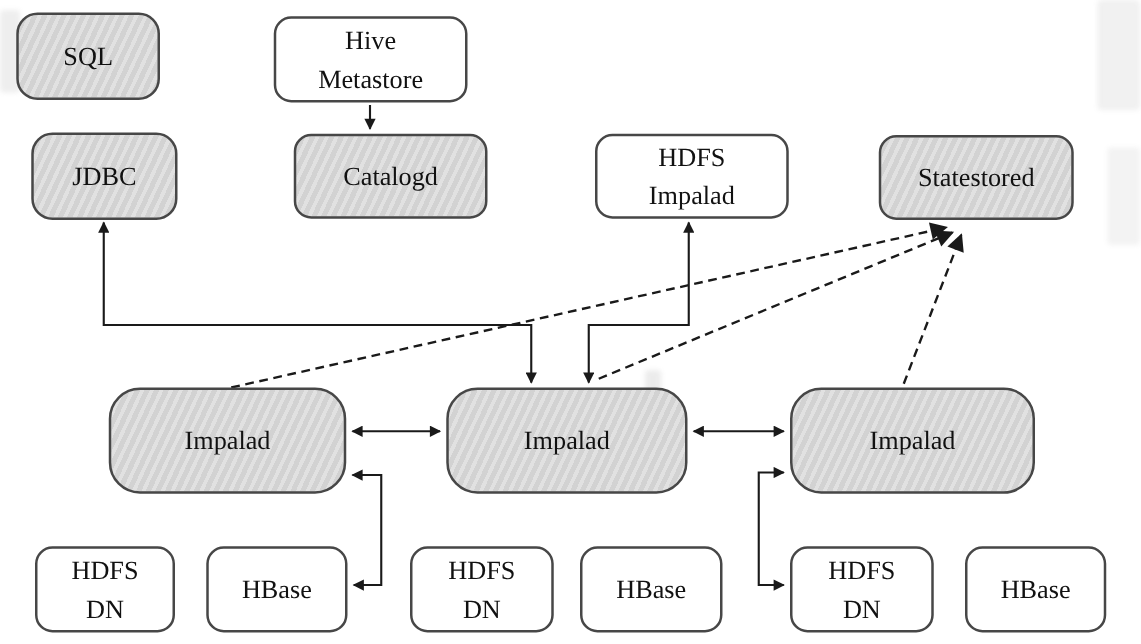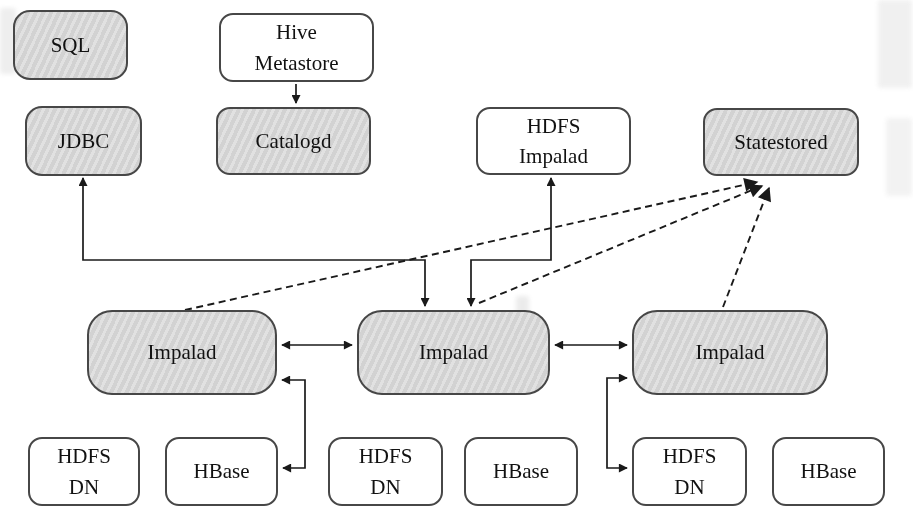--- a/index.html
+++ b/index.html
@@ -39,21 +39,21 @@
     background:var(--shaded);
     background-image:repeating-linear-gradient(115deg, rgba(255,255,255,.22) 0 3px, rgba(0,0,0,0.03) 3px 7px);
   }
   .node.plain{background:var(--plain);}
   .lbl{display:block;}
 
   
   .pos-sql        {left:13px; top:10px; width:115px;height:70px;border-radius:17px;}
   .pos-hive       {left:219px;top:13px; width:155px;height:69px;}
   .pos-jdbc       {left:25px; top:106px;width:117px;height:70px;border-radius:17px;}
-  .pos-catalogd   {left:216px;top:107px;width:155px;height:68px;}
+  .pos-catalogd   {left:235px;top:107px;width:155px;height:68px;}
   .pos-namenode   {left:476px;top:107px;width:155px;height:68px;}
   .pos-statestored{left:703px;top:108px;width:156px;height:68px;}
   .pos-imp1       {left:87px; top:310px;width:190px;height:85px;border-radius:25px;}
   .pos-imp2       {left:357px;top:310px;width:193px;height:85px;border-radius:25px;}
   .pos-imp3       {left:632px;top:310px;width:196px;height:85px;border-radius:25px;}
   .pos-dn1        {left:28px; top:437px;width:112px;height:69px;}
   .pos-hb1        {left:165px;top:437px;width:113px;height:69px;}
   .pos-dn2        {left:328px;top:437px;width:115px;height:69px;}
   .pos-hb2        {left:464px;top:437px;width:114px;height:69px;}
   .pos-dn3        {left:632px;top:437px;width:115px;height:69px;}

